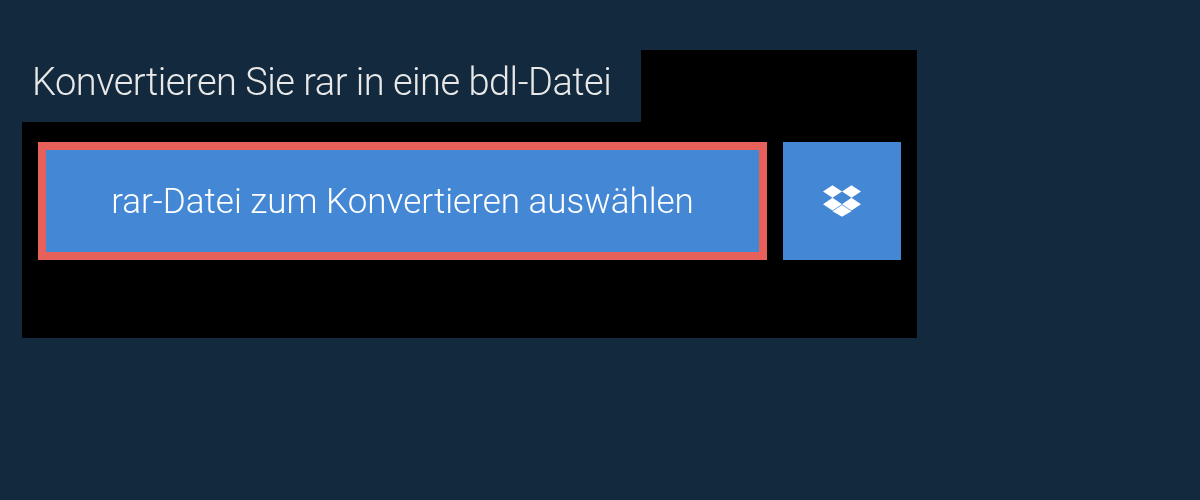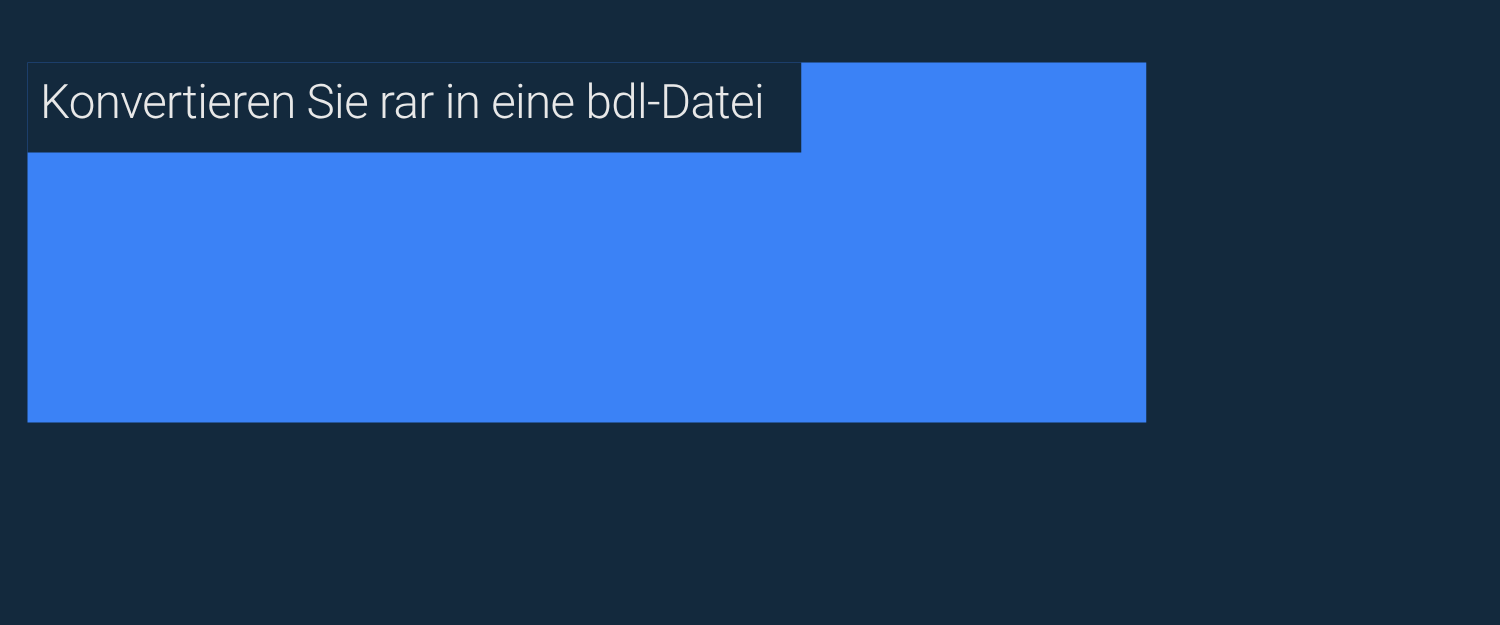--- a/index.html
+++ b/index.html
@@ -13,21 +13,21 @@
       background-color: #13293d;
       font-family: -apple-system, BlinkMacSystemFont, "Segoe UI", Roboto, Helvetica, Arial, sans-serif;
       position: relative;
     }
     .panel {
       position: absolute;
       left: 22px;
       top: 50px;
       width: 895px;
       height: 288px;
-      background-color: #3b82f6;
+      background-color: #000000;
     }
     .title-container {
       display: inline-block;
       background-color: #13293d;
       padding: 10px 30px 18px 10px;
       margin-left: 0;
     }
     .title {
       color: #e8e8e8;
       font-size: 38px;
@@ -67,13 +67,23 @@
       fill: #ffffff;
     }
   </style>
 </head>
 <body>
 
 <div class="panel">
   <div class="title-container">
     <h1 class="title">Konvertieren Sie rar in eine bdl-Datei</h1>
   </div>
+  <div class="button-row">
+    <div class="select-file-button">
+      <span>rar-Datei zum Konvertieren auswählen</span>
+    </div>
+    <div class="dropbox-button">
+      <svg class="dropbox-icon" viewBox="0 0 24 24">
+        <path d="M6 2L0 6l6 4-6 4 6 4 6-4 6 4 6-4-6-4 6-4-6-4-6 4-6-4zm6 4l6 4-6 4-6-4 6-4zm-6 12.5l6-4 6 4-6 3.5-6-3.5z"></path>
+      </svg>
+    </div>
+  </div>
 </div>
 
 </body></html>

